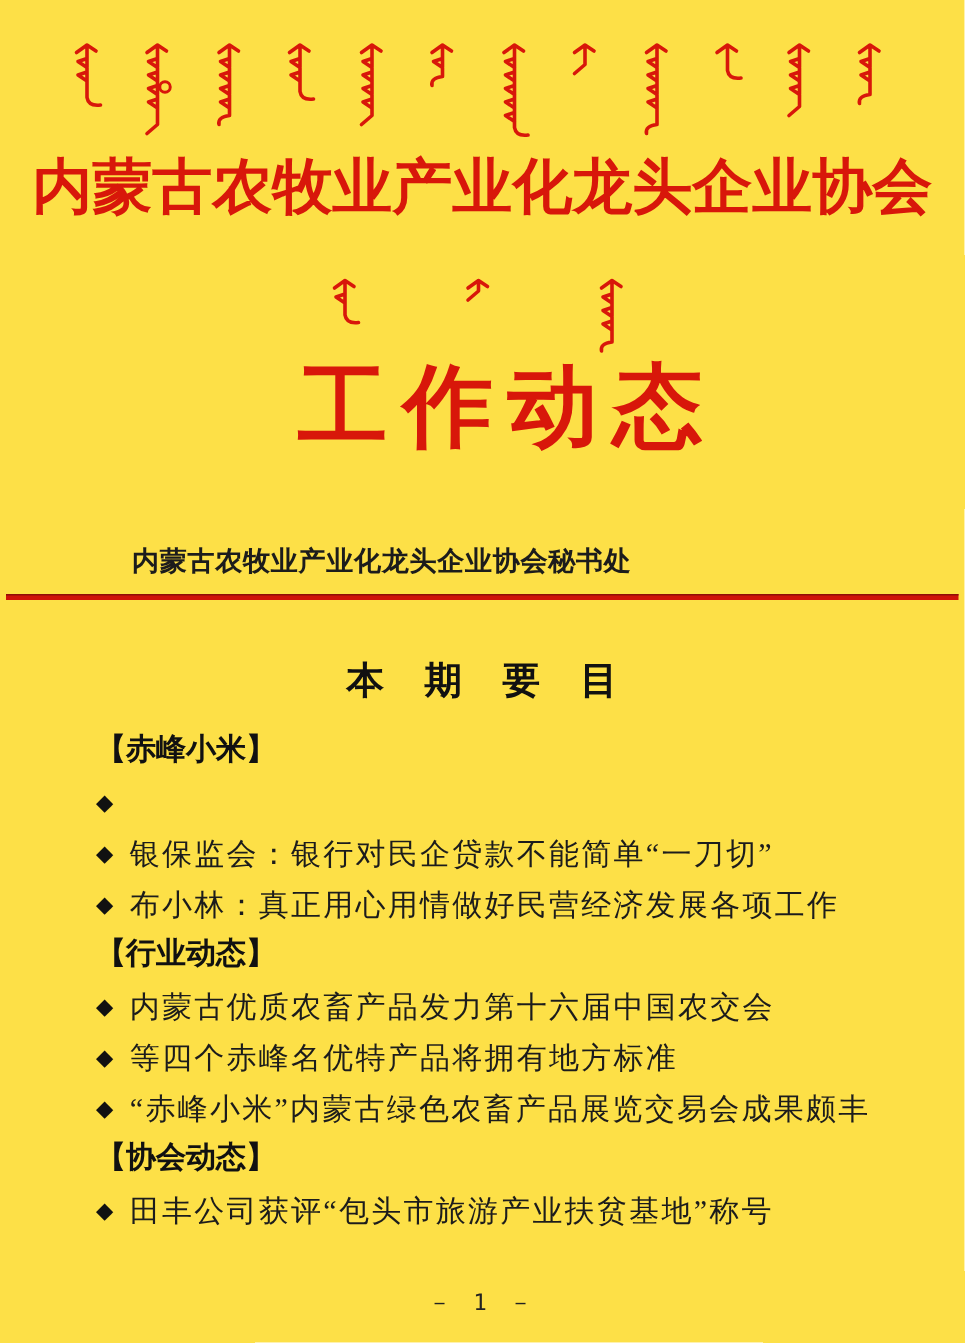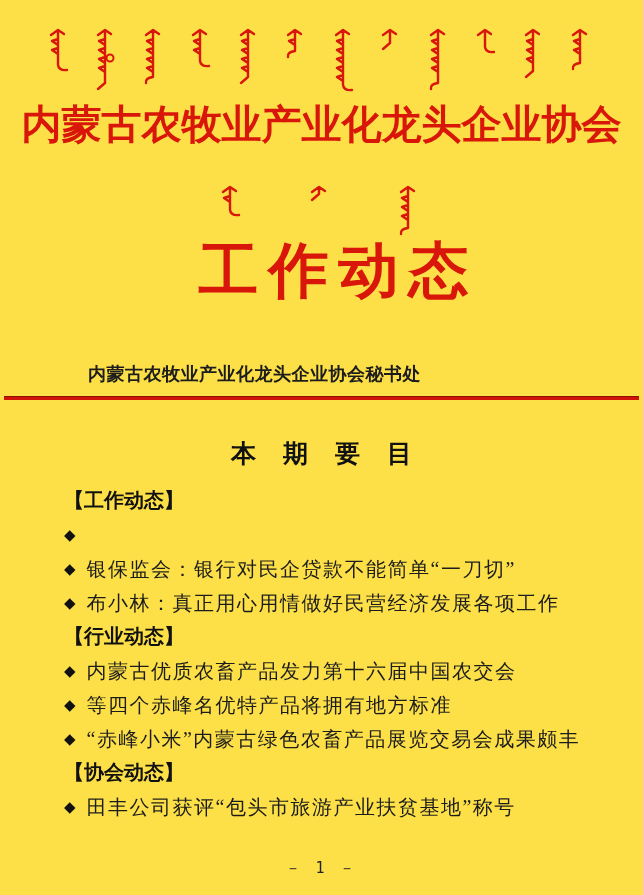--- a/index.html
+++ b/index.html
@@ -161,21 +161,21 @@
   <div class="pub-line">
     <span>内蒙古农牧业产业化龙头企业协会秘书处</span>
   </div>
 
   <div class="red-rule" style="background: rgb(207, 19, 8);"></div>
 
   <div class="toc-heading">本 期 要 目</div>
 
   <div class="toc">
 
-    <div class="toc-section-label">【工作动态】</div>
+    <div class="toc-section-label">【赤峰小米】</div>
 
     <div class="toc-item">
       <span class="bullet">◆</span>
     </div>
     <div class="toc-item">
       <span class="bullet">◆</span>
       <span>银保监会：银行对民企贷款不能简单“一刀切”</span>
     </div>
     <div class="toc-item">
       <span class="bullet">◆</span>

